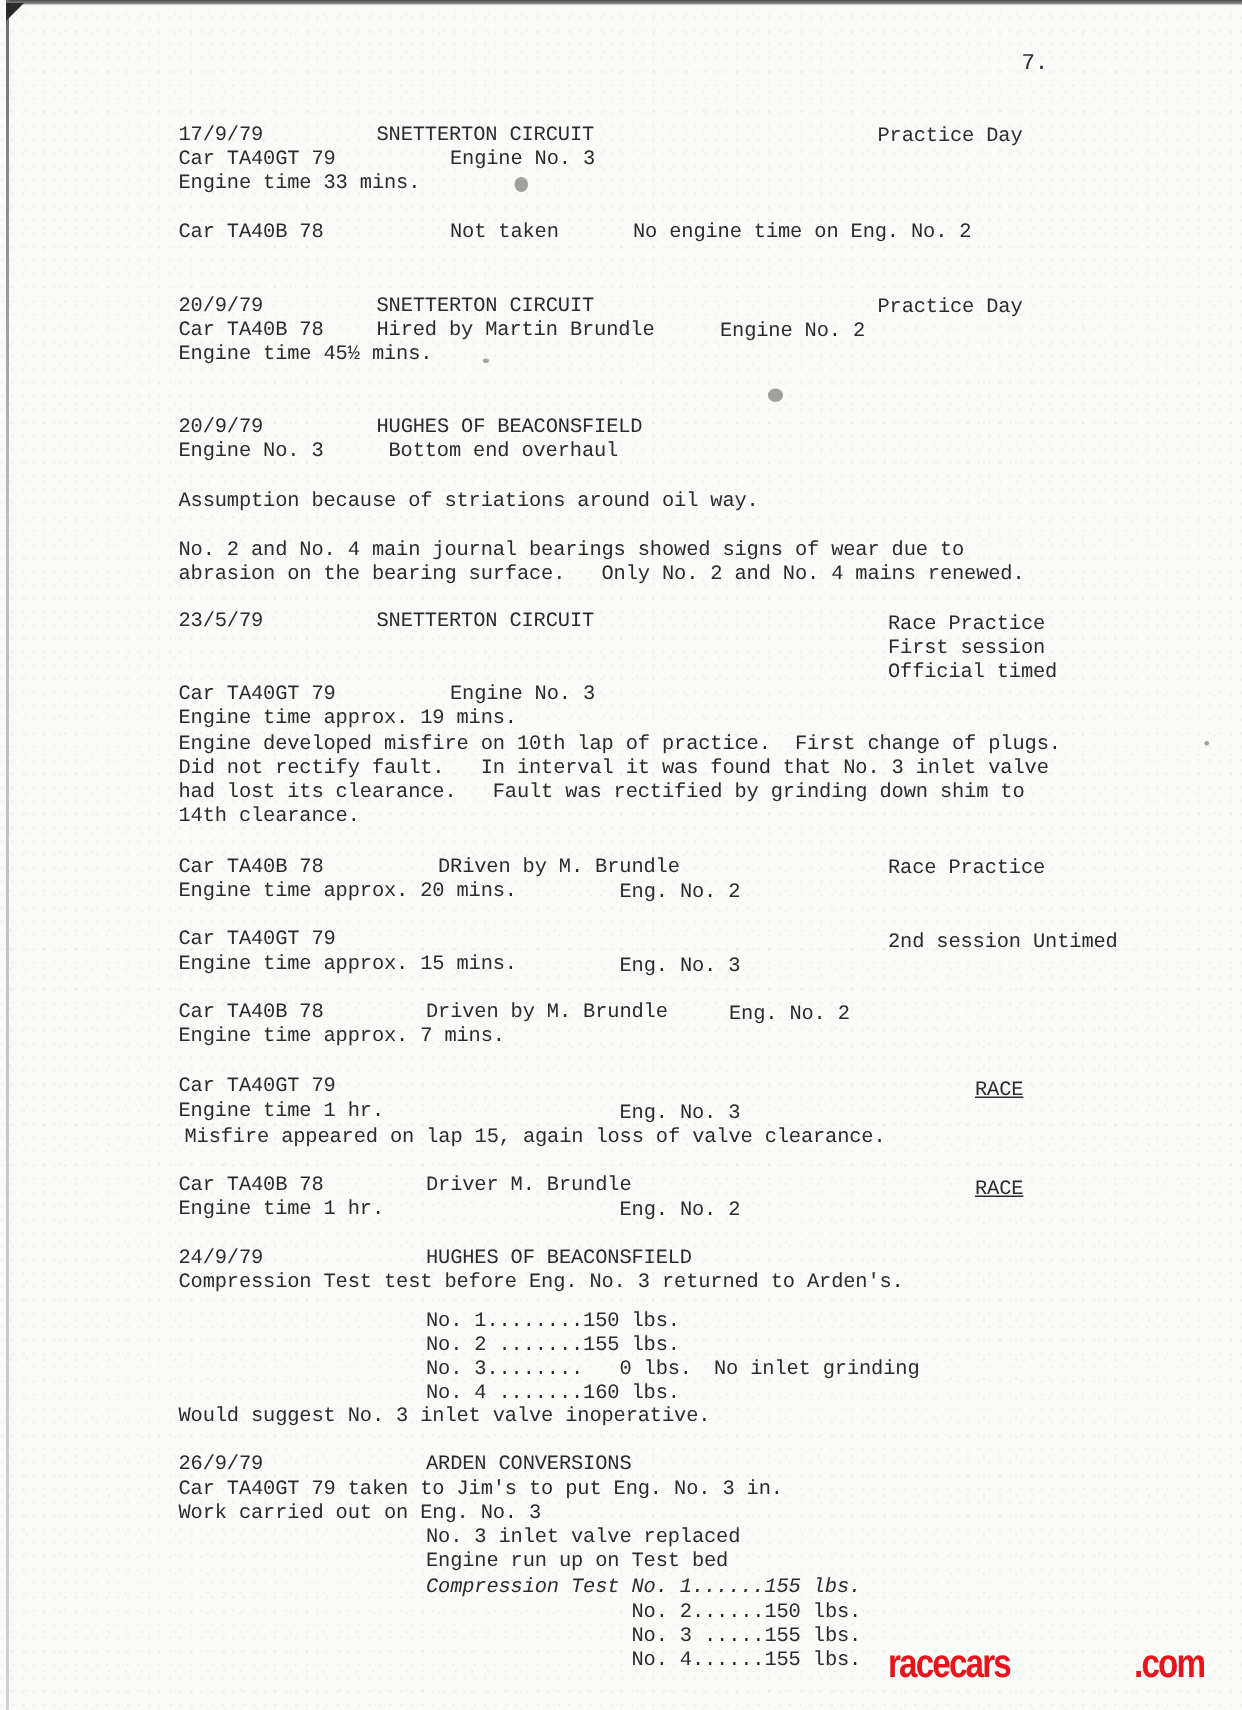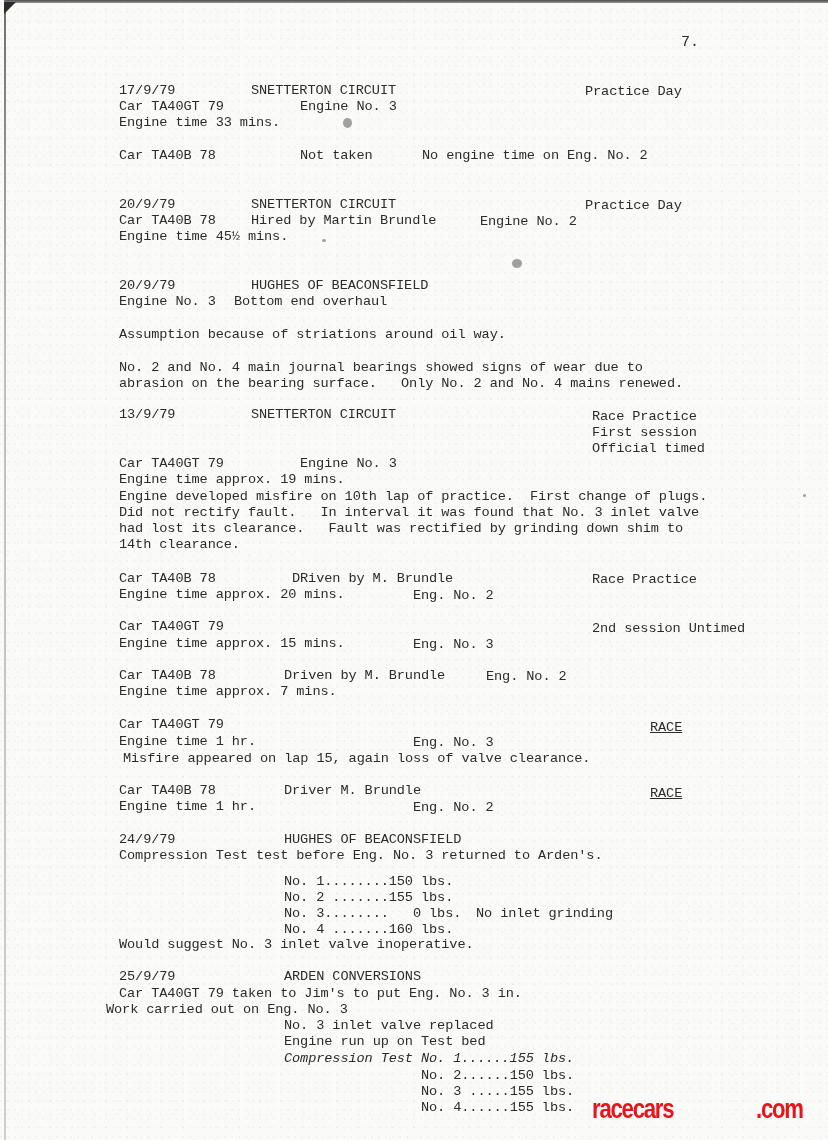--- a/index.html
+++ b/index.html
@@ -63,26 +63,26 @@
   <div class="t" style="left:251px;top:197px;">SNETTERTON CIRCUIT</div>
   <div class="t" style="left:585px;top:198px;">Practice Day</div>
   <div class="t" style="left:119px;top:213px;">Car TA40B 78</div>
   <div class="t" style="left:251px;top:213px;">Hired by Martin Brundle</div>
   <div class="t" style="left:480px;top:214px;">Engine No. 2</div>
   <div class="t" style="left:119px;top:229px;">Engine time 45½ mins.</div>
 
   <div class="t" style="left:119px;top:278px;">20/9/79</div>
   <div class="t" style="left:251px;top:278px;">HUGHES OF BEACONSFIELD</div>
   <div class="t" style="left:119px;top:294px;">Engine No. 3</div>
-  <div class="t" style="left:234px;top:294px;">Bottom end overhaul</div>
+  <div class="t" style="left:259px;top:294px;">Bottom end overhaul</div>
   <div class="t" style="left:119px;top:327px;">Assumption because of striations around oil way.</div>
   <div class="t" style="left:119px;top:360px;">No. 2 and No. 4 main journal bearings showed signs of wear due to</div>
   <div class="t" style="left:119px;top:376px;text-align:right;">abrasion on the bearing surface.   Only No. 2 and No. 4 mains renewed.</div>
 
-  <div class="t" style="left:119px;top:407px;">13/9/79</div>
+  <div class="t" style="left:119px;top:407px;">23/5/79</div>
   <div class="t" style="left:251px;top:407px;">SNETTERTON CIRCUIT</div>
   <div class="t" style="left:592px;top:409px;">Race Practice</div>
   <div class="t" style="left:592px;top:425px;">First session</div>
   <div class="t" style="left:592px;top:441px;">Official timed</div>
   <div class="t" style="left:119px;top:456px;">Car TA40GT 79</div>
   <div class="t" style="left:300px;top:456px;">Engine No. 3</div>
   <div class="t" style="left:119px;top:472px;">Engine time approx. 19 mins.</div>
   <div class="t" style="left:119px;top:489px;">Engine developed misfire on 10th lap of practice.  First change of plugs.</div>
   <div class="t" style="left:119px;top:505px;">Did not rectify fault.   In interval it was found that No. 3 inlet valve</div>
   <div class="t" style="left:119px;top:521px;">had lost its clearance.   Fault was rectified by grinding down shim to</div>
@@ -119,24 +119,24 @@
   <div class="t" style="left:119px;top:832px;">24/9/79</div>
   <div class="t" style="left:284px;top:832px;">HUGHES OF BEACONSFIELD</div>
   <div class="t" style="left:119px;top:848px;">Compression Test test before Eng. No. 3 returned to Arden's.</div>
   <div class="t" style="left:284px;top:874px;">No. 1........150 lbs.</div>
   <div class="t" style="left:284px;top:890px;">No. 2 .......155 lbs.</div>
   <div class="t" style="left:284px;top:906px;">No. 3........   0 lbs.</div>
   <div class="t" style="left:476px;top:906px;">No inlet grinding</div>
   <div class="t" style="left:284px;top:922px;">No. 4 .......160 lbs.</div>
   <div class="t" style="left:119px;top:937px;">Would suggest No. 3 inlet valve inoperative.</div>
 
-  <div class="t" style="left:119px;top:969px;">25/9/79</div>
+  <div class="t" style="left:119px;top:969px;">26/9/79</div>
   <div class="t" style="left:284px;top:969px;">ARDEN CONVERSIONS</div>
   <div class="t" style="left:119px;top:986px;">Car TA40GT 79 taken to Jim's to put Eng. No. 3 in.</div>
-  <div class="t" style="left:106px;top:1002px;">Work carried out on Eng. No. 3</div>
+  <div class="t" style="left:119px;top:1002px;">Work carried out on Eng. No. 3</div>
   <div class="t" style="left:284px;top:1018px;">No. 3 inlet valve replaced</div>
   <div class="t" style="left:284px;top:1034px;">Engine run up on Test bed</div>
   <div class="t" style="left:284px;top:1051px;font-style:italic;">Compression Test No. 1......155 lbs.</div>
   <div class="t" style="left:421px;top:1068px;">No. 2......150 lbs.</div>
   <div class="t" style="left:421px;top:1084px;">No. 3 .....155 lbs.</div>
   <div class="t" style="left:421px;top:1100px;">No. 4......155 lbs.</div>
 
   <div class="speck" style="left:343px;top:118px;width:9px;height:10px;"></div>
   <div class="speck" style="left:512px;top:259px;width:10px;height:9px;"></div>
   <div class="speck" style="left:322px;top:239px;width:4px;height:3px;"></div>

